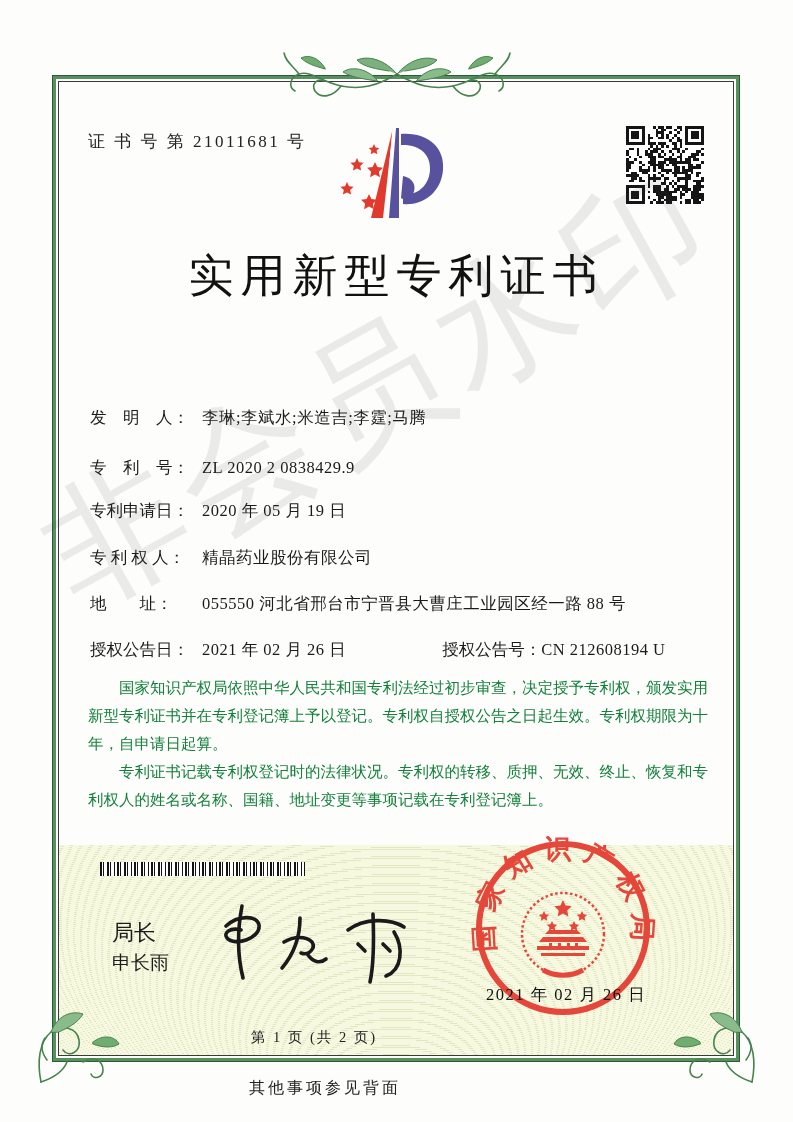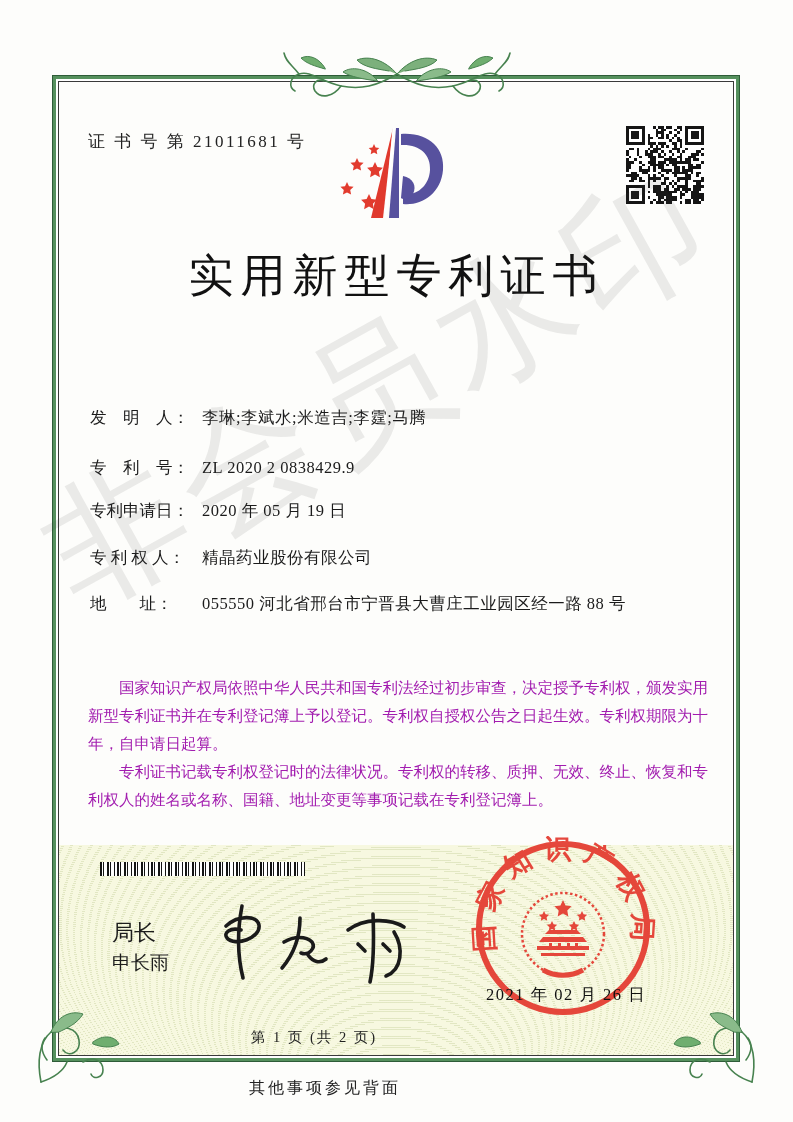--- a/index.html
+++ b/index.html
@@ -30,21 +30,21 @@
   .title { left:0; top:246px; width:793px; text-align:center; font-size:45px; font-weight:400;
            letter-spacing:7px; color:#111; z-index:2; }
 
   .row { left:90px; width:630px; font-size:16.5px; line-height:23px; color:#1b1b1b;
          white-space:nowrap; z-index:2; }
   .flabel { display:inline-block; min-width:112px; }
   .fvalue { letter-spacing:0.5px; }
   .pair2 { margin-left:96px; }
 
   .body-text { left:88px; top:674px; width:620px; font-size:15.5px; line-height:1.8;
-               text-align:justify; color:#a21caf; z-index:2; }
+               text-align:justify; color:#15803d; z-index:2; }
   .body-text p { text-indent:2em; }
 
   .barcode { left:100px; top:862px; width:205px; height:14px; z-index:2;
     background: repeating-linear-gradient(90deg,
       #141414 0 2px, #fff 2px 3px, #141414 3px 4px, #fff 4px 7px,
       #141414 7px 9px, #fff 9px 10px, #141414 10px 11px, #fff 11px 14px,
       #141414 14px 15px, #fff 15px 17px); }
 
   .director-label { left:112px; top:918px; font-size:22px; z-index:2; }
   .director-name  { left:112px; top:950px; font-size:19px; z-index:2; }
@@ -495,20 +495,23 @@
   </div>
   <div class="abs row" style="top:499px">
     <span class="flabel">专利申请日：</span><span class="fvalue">2020 年 05 月 19 日</span>
   </div>
   <div class="abs row" style="top:546px">
     <span class="flabel">专 利 权 人：</span><span class="fvalue">精晶药业股份有限公司</span>
   </div>
   <div class="abs row" style="top:592px">
     <span class="flabel">地　　址：</span><span class="fvalue">055550 河北省邢台市宁晋县大曹庄工业园区经一路 88 号</span>
   </div>
+  <div class="abs row" style="top:638px">
+    <span class="flabel">授权公告日：</span><span class="fvalue">2021 年 02 月 26 日</span><span class="pair2"><span>授权公告号：</span><span class="fvalue">CN 212608194 U</span></span>
+  </div>
 
   <div class="abs body-text">
     <p>国家知识产权局依照中华人民共和国专利法经过初步审查，决定授予专利权，颁发实用新型专利证书并在专利登记簿上予以登记。专利权自授权公告之日起生效。专利权期限为十年，自申请日起算。</p>
     <p>专利证书记载专利权登记时的法律状况。专利权的转移、质押、无效、终止、恢复和专利权人的姓名或名称、国籍、地址变更等事项记载在专利登记簿上。</p>
   </div>
 
   <div class="abs barcode"></div>
 
   <div class="abs director-label">局长</div>
   <div class="abs director-name">申长雨</div>

